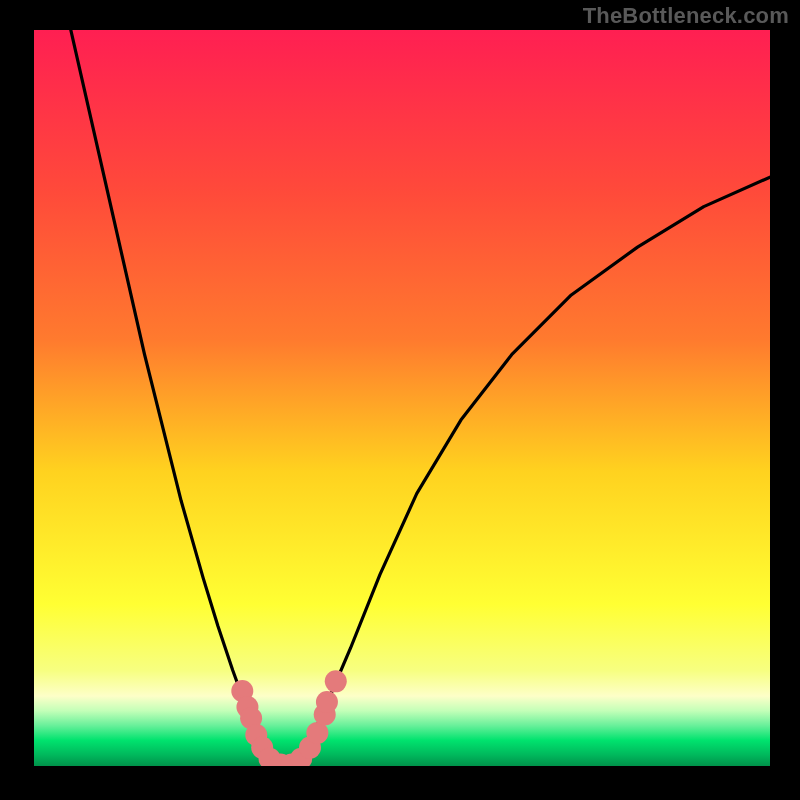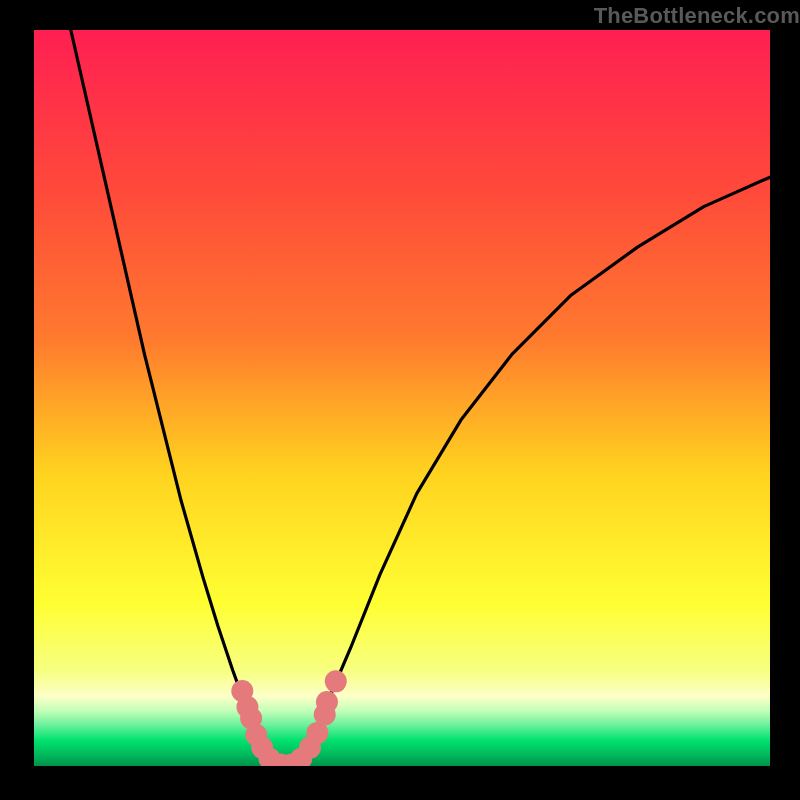--- a/index.html
+++ b/index.html
@@ -11,21 +11,21 @@
     overflow: hidden;
   }
   .frame {
     position: absolute;
     inset: 0;
     background: #000;
   }
   .watermark {
     position: absolute;
     top: 3px;
-    right: 0;
+    right: 11px;
     font-family: Arial, Helvetica, sans-serif;
     font-size: 22px;
     font-weight: 600;
     color: #595959;
     letter-spacing: 0.2px;
   }
   .plot {
     position: absolute;
     left: 34px;
     top: 30px;

